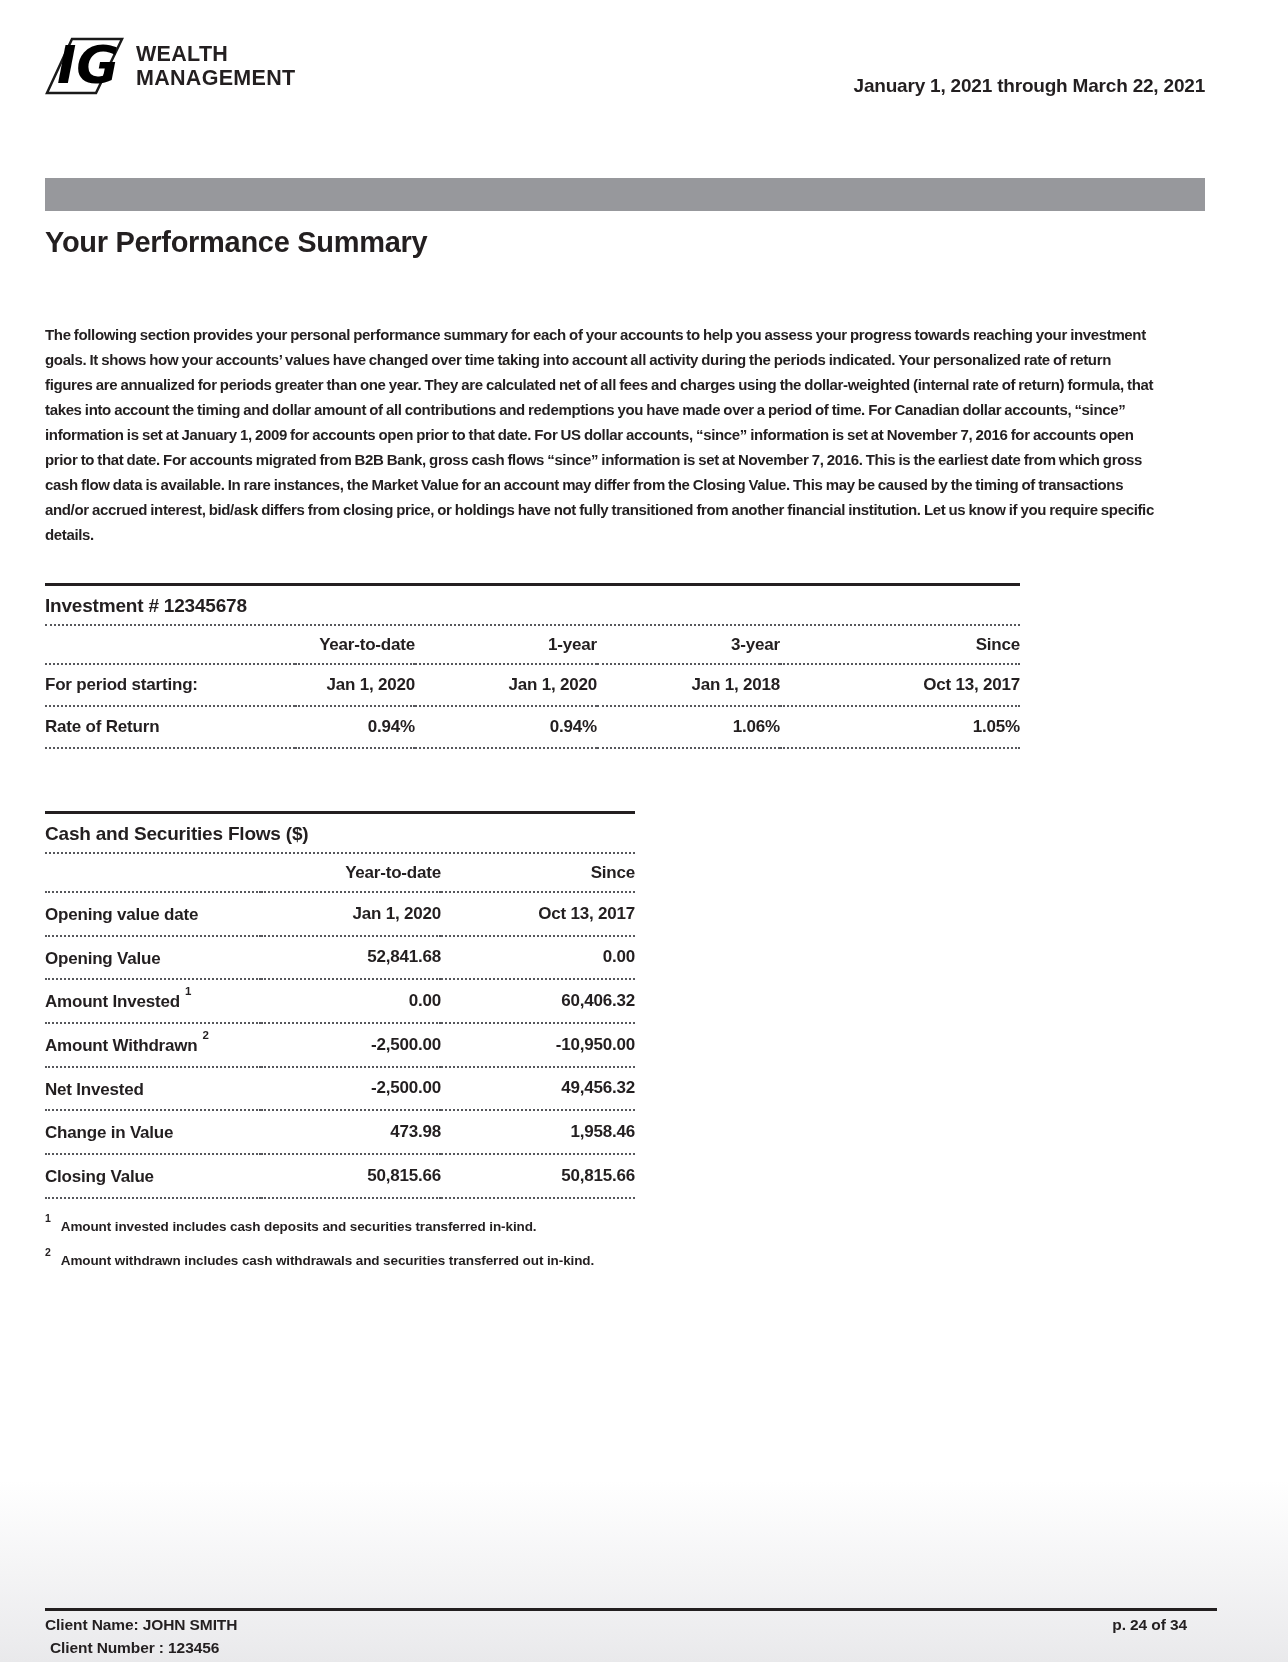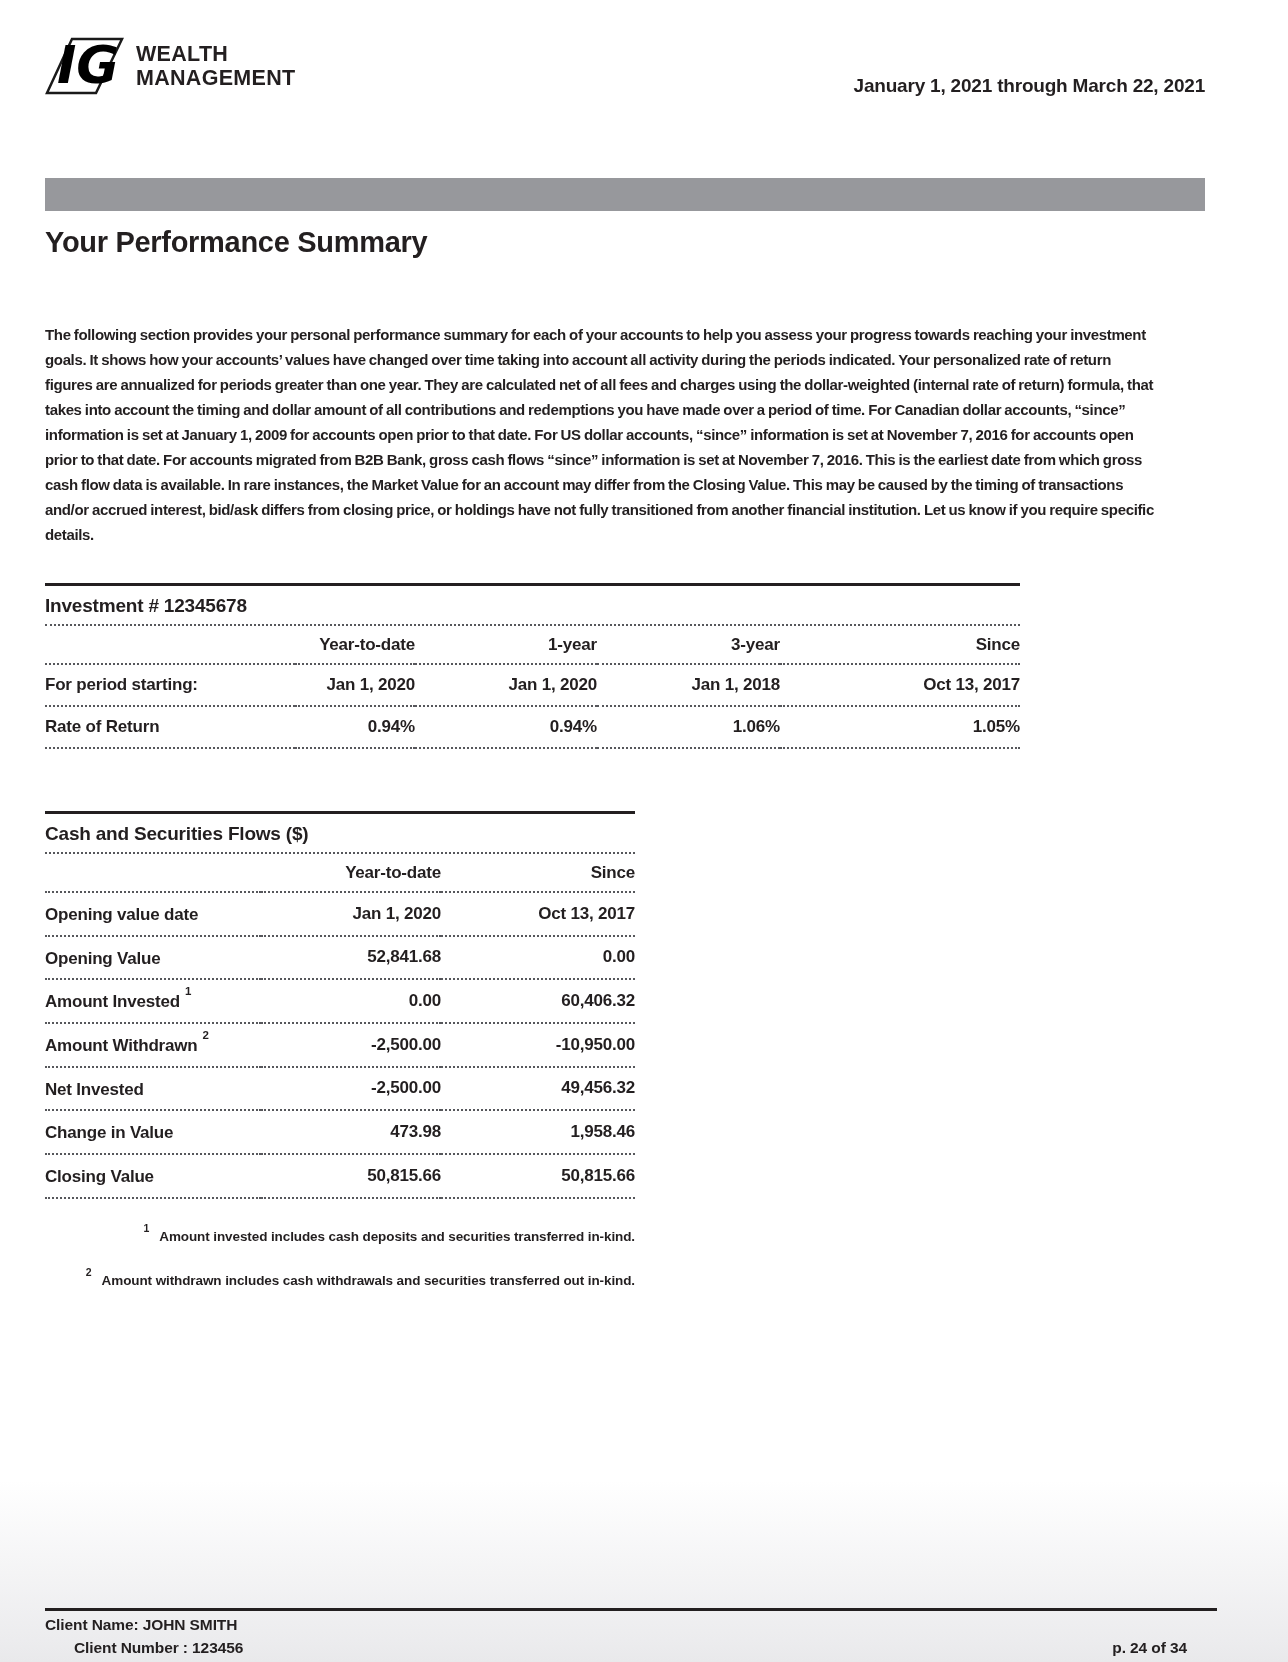--- a/index.html
+++ b/index.html
@@ -35,29 +35,29 @@
                 border-bottom: 2px dotted #56575b; }
   table { border-collapse: collapse; table-layout: fixed; width: 100%; }
   th, td { font-size: 17px; font-weight: 700; text-align: right; padding: 10px 0;
            letter-spacing: -0.2px; border-bottom: 2px dotted #56575b; }
   thead th { padding: 9px 0 8px; }
   .lbl { text-align: left; }
   td sup, .row-sup { font-size: 11.5px; position: relative; top: -5px; margin-left: 5px; }
 
   
   .footnotes { margin-top: 12px; }
-  .fn { font-size: 13.5px; margin-top: 26px; letter-spacing: -0.1px; text-align: right; }
+  .fn { font-size: 13.5px; margin-top: 16px; letter-spacing: -0.1px; }
   .fn sup { font-size: 10.5px; position: relative; top: -3px; margin-right: 10px; }
 
   
   .footer { position: absolute; top: 1608px; left: 45px; width: 1172px;
             border-top: 3px solid #231f20; padding-top: 5px; }
-  .footer-row { display: flex; justify-content: space-between; align-items: flex-end; }
+  .footer-row { display: flex; justify-content: space-between; align-items: flex-start; }
   .client-name, .client-number, .pageno { font-size: 15.5px; letter-spacing: -0.1px; }
-  .client-number { margin-top: 5px; padding-left: 5px; margin-left: 24px; }
+  .client-number { margin-top: 5px; padding-left: 5px; }
   .pageno { margin-right: 30px; }
 </style>
 </head>
 <body>
 
 <header class="header">
   <div class="brand">
     <svg class="logo-mark" width="80" height="58" viewBox="0 0 80 58" aria-hidden="true">
       <polygon points="27,2 77,2 51,56 2,56" fill="#ffffff" stroke="#1a1a1a" stroke-width="2.5"></polygon>
       <text x="12" y="46" font-family="'DejaVu Sans', sans-serif" font-style="italic" font-weight="bold" font-size="52" fill="#000000">IG</text>

